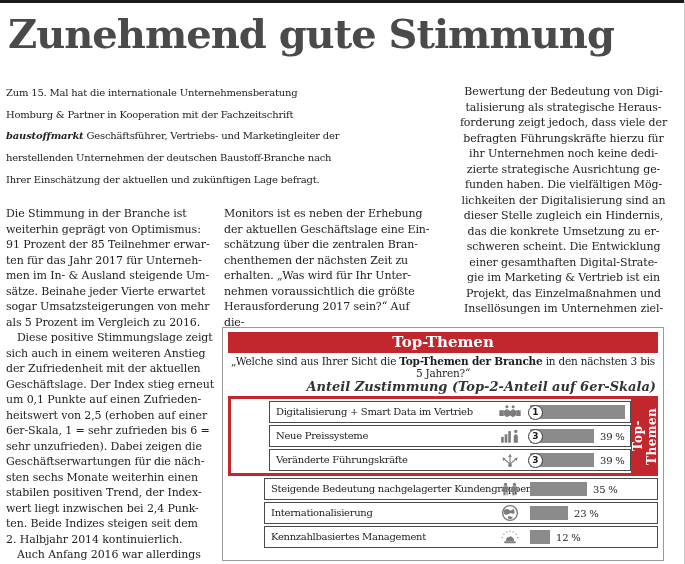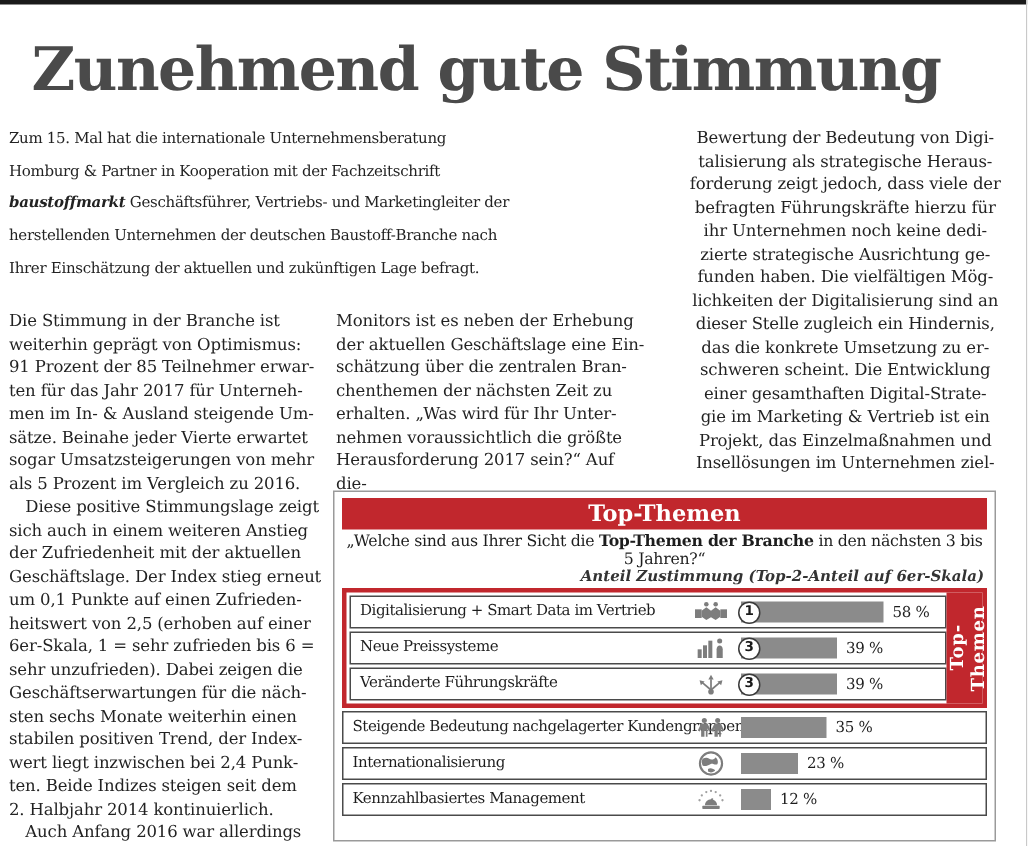--- a/index.html
+++ b/index.html
@@ -1,48 +1,48 @@
 <!DOCTYPE html>
 <html><head>
 <meta charset="utf-8">
 <style>
   html,body{margin:0;padding:0;background:#fff;}
   .page{position:relative;width:685px;height:564px;background:#ffffff;overflow:hidden;
         font-family:"DejaVu Serif", serif;color:#262626;}
   .top-rule{position:absolute;left:0;top:0;width:100%;height:3px;background:#1a1a1a;}
   .right-edge{position:absolute;right:0;top:0;bottom:0;width:1px;background:#c9c9c9;}
 
-  .title{position:absolute;left:4px;top:6px;margin:17px;font-size:40px;font-weight:bold;
+  .title{position:absolute;left:4px;top:6px;margin:4px;font-size:40px;font-weight:bold;
          color:#4a4a4a;letter-spacing:-1px;white-space:nowrap;}
 
   .intro{position:absolute;left:6px;top:82px;width:420px;font-size:10px;line-height:21.7px;
          letter-spacing:-0.2px;color:#222;}
   .preline{white-space:pre-line;}
   .brand{font-weight:bold;font-style:italic;}
 
   .col{position:absolute;font-size:11px;line-height:15.5px;letter-spacing:-0.1px;color:#222;}
   .col-left{left:6px;top:206px;width:212px;}
   .col-middle{left:224px;top:206px;width:206px;}
   .col-right{left:442px;top:84px;width:243px;text-align:center;}
 
   
   .chart{position:absolute;left:222px;top:327px;width:442px;height:234px;box-sizing:border-box;
          border:1px solid #9a9a9a;background:#fff;padding:4px 5px;}
   .chart-header{height:21px;line-height:21px;background:#c1272d;color:#fff;text-align:center;
                 font-weight:bold;font-size:15px;}
   .chart-question{font-size:10.5px;letter-spacing:-0.2px;text-align:center;margin-top:2px;color:#1d1d1d;}
-  .chart-caption{font-size:10px;font-style:italic;font-weight:bold;text-align:right;
+  .chart-caption{font-size:13px;font-style:italic;font-weight:bold;text-align:right;
                  margin:0 2px 2px 0;color:#333;}
 
   .top-group{position:relative;border:3px solid #c1272d;padding:2px 24px 2px 2px;margin-bottom:2px;}
   .side-band{position:absolute;right:0;top:0;bottom:0;width:24px;background:#c1272d;color:#fff;
              font-weight:bold;font-size:12px;letter-spacing:0.5px;text-align:center;
              writing-mode:vertical-rl;transform:rotate(180deg);}
 
-  .row{position:relative;height:20px;border:1px solid #4a4a4a;background:#fff;margin-bottom:2px;}
+  .row{position:relative;height:20px;border:1px solid #4a4a4a;background:#fff;margin-bottom:2px;margin-left:36px;}
   .top-group .row:last-child{margin-bottom:0;}
   .row-label{position:absolute;left:6px;top:0;line-height:20px;font-size:10px;letter-spacing:-0.3px;
              white-space:nowrap;color:#1d1d1d;}
   .row-icon{position:absolute;left:224px;top:0;width:32px;height:20px;display:flex;
             align-items:center;justify-content:center;}
   .row.wide .row-icon{left:229px;}
   .bar-zone{position:absolute;left:258px;top:0;height:20px;display:flex;align-items:center;}
   .row.wide .bar-zone{left:263px;}
   .rank-circle{position:absolute;left:0;top:3px;width:13px;height:13px;border:1.5px solid #3a3a3a;
                border-radius:50%;background:#fff;z-index:2;font-weight:bold;font-size:9px;

